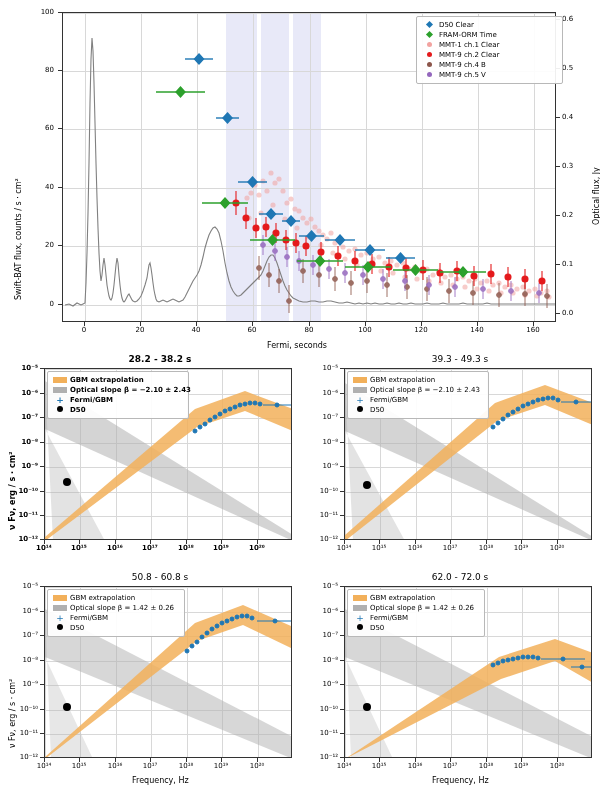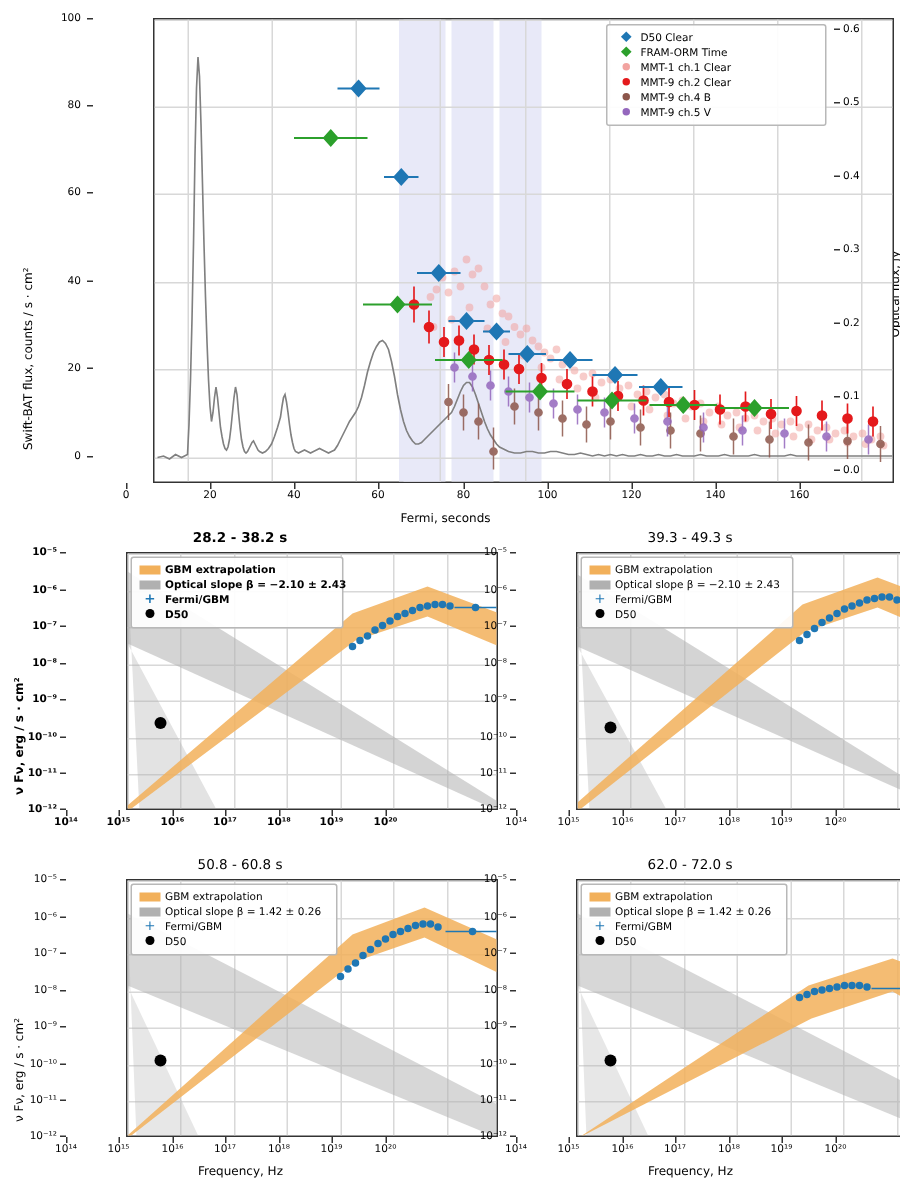--- a/index.html
+++ b/index.html
@@ -5,21 +5,21 @@
   html,body{margin:0;padding:0;}
   body{
     width:600px;height:790px;background:#ffffff;
     font-family:"DejaVu Sans", sans-serif;
     color:#000;overflow:hidden;
   }
   .page{position:relative;width:600px;height:790px;}
 
   
   .plot{position:absolute;box-sizing:border-box;}
-  .frame{position:absolute;box-sizing:border-box;border:1px solid #333;background:#fff;overflow:hidden;margin-left:40px;}
+  .frame{position:absolute;box-sizing:border-box;border:1px solid #333;background:#fff;overflow:hidden;}
   .grid-line{position:absolute;background:#d8d8d8;}
   .grid-line.v{width:1px;top:0;bottom:0;}
   .grid-line.h{height:1px;left:0;right:0;}
   .tick{position:absolute;background:#333;}
   .tick.x{width:1px;height:4px;}
   .tick.y{height:1px;width:4px;}
   .ticklabel{position:absolute;font-size:7px;color:#000;white-space:nowrap;}
   .ticklabel.x{transform:translateX(-50%);}
   .ticklabel.y{transform:translateY(-50%);text-align:right;}
   .ticklabel.y2{transform:translateY(-50%);text-align:left;}
@@ -374,21 +374,21 @@
     <div class="tick y" style="left:556px;top:68px;"></div>
     <div class="tick y" style="left:556px;top:19px;"></div>
     <div class="ticklabel y2" style="left:562px;top:313px;">0.0</div>
     <div class="ticklabel y2" style="left:562px;top:264px;">0.1</div>
     <div class="ticklabel y2" style="left:562px;top:215px;">0.2</div>
     <div class="ticklabel y2" style="left:562px;top:166px;">0.3</div>
     <div class="ticklabel y2" style="left:562px;top:117px;">0.4</div>
     <div class="ticklabel y2" style="left:562px;top:68px;">0.5</div>
     <div class="ticklabel y2" style="left:562px;top:19px;">0.6</div>
 
-    <div class="legend" style="left:404px;top:16px;width:135px;">
+    <div class="legend" style="left:416px;top:16px;width:135px;">
       <div class="row">
         <span class="mk"><span class="dia" style="width:5px;height:5px;background:#1f77b4;"></span></span>
         <span>D50 Clear</span>
       </div>
       <div class="row">
         <span class="mk"><span class="dia" style="width:5px;height:5px;background:#2ca02c;"></span></span>
         <span>FRAM-ORM Time</span>
       </div>
       <div class="row">
         <span class="mk"><span class="dot" style="width:5px;height:5px;background:#f2a3a0;"></span></span>

